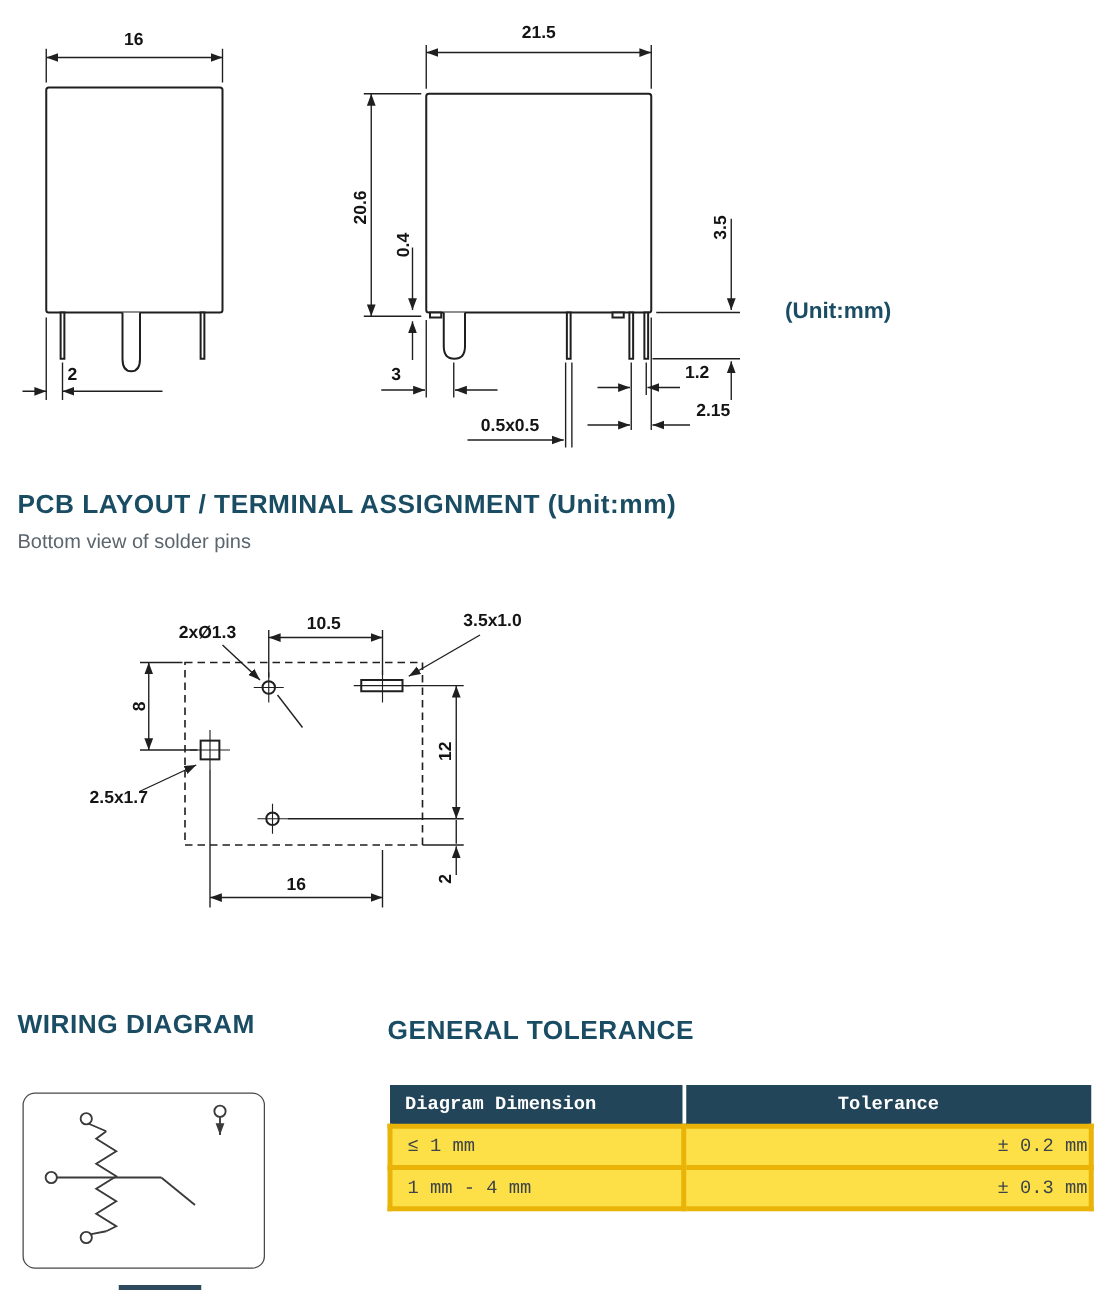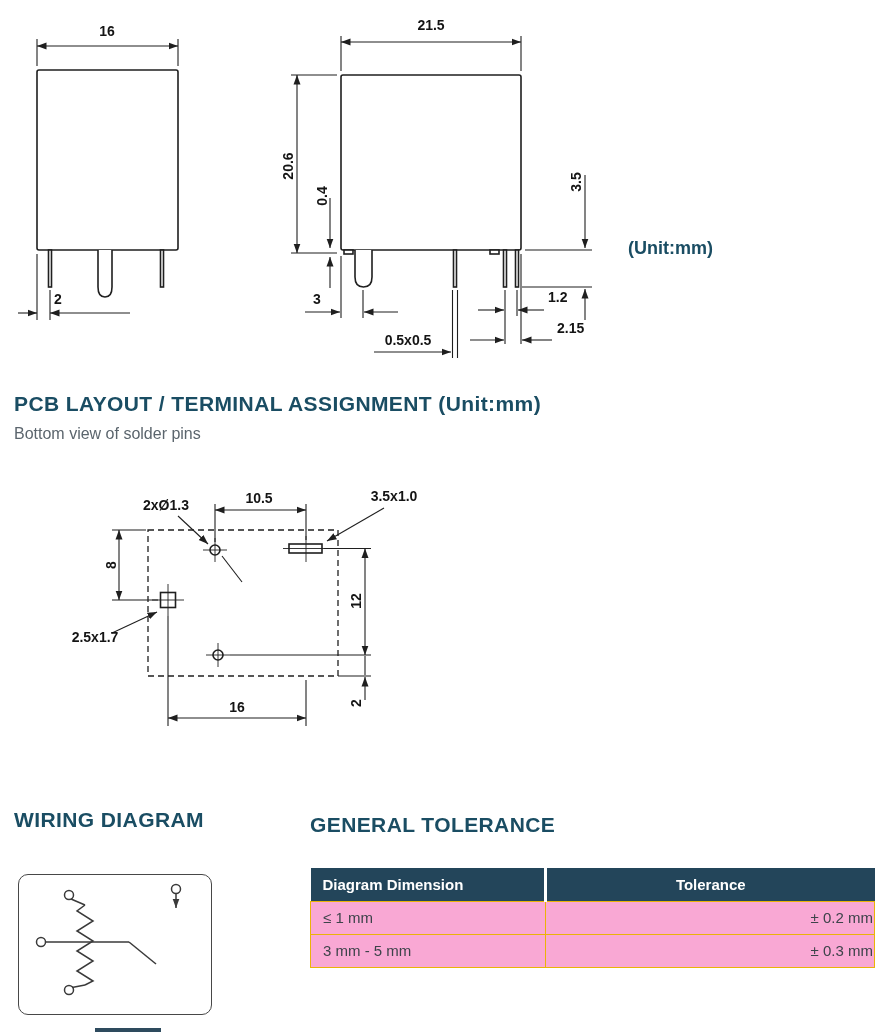--- a/index.html
+++ b/index.html
@@ -26,25 +26,25 @@
   svg .dim{stroke:var(--line);stroke-width:1.1;fill:none;}
   svg .thin{stroke:var(--line);stroke-width:.9;fill:none;}
   svg .dashed{stroke:var(--line);stroke-width:1.3;fill:none;stroke-dasharray:6 4;}
   svg .wire{stroke:#3a3a3a;stroke-width:1.5;fill:none;}
   svg .wire-part{stroke:#3a3a3a;stroke-width:1.5;fill:#fff;}
 
   
   .wiring-box{width:194px;height:141px;border:1.6px solid #474747;border-radius:10px;background:#fff;}
 
   
-  table.tol{border-collapse:collapse;width:565px;font-size:15px;color:#3d434a;}
+  table.tol{border-collapse:collapse;width:565px;font-size:15px;color:#3d434a;font-family:Liberation Mono, monospace;}
   table.tol th{background:var(--table-header-bg);color:#fff;font-weight:bold;height:33px;font-size:15px;}
   table.tol th.c1{text-align:left;padding-left:12px;width:235px;border-right:3px solid #fff;}
   table.tol th.c2{text-align:center;}
-  table.tol td{height:33px;border:1px solid #eab308;background:#f9a8d4;}
+  table.tol td{height:33px;border:4px solid #eab308;background:#fde047;}
   table.tol td.c1{text-align:left;padding-left:12px;}
   table.tol td.c2{text-align:right;}
 
   .cutoff{background:#2e4b5e;}
 </style>
 </head>
 <body>
 
 <div class="page">
 
@@ -244,21 +244,21 @@
         <th class="c1">Diagram Dimension</th>
         <th class="c2">Tolerance</th>
       </tr>
     </thead>
     <tbody>
       <tr>
         <td class="c1">≤ 1 mm</td>
         <td class="c2">± 0.2 mm</td>
       </tr>
       <tr>
-        <td class="c1">3 mm - 5 mm</td>
+        <td class="c1">1 mm - 4 mm</td>
         <td class="c2">± 0.3 mm</td>
       </tr>
     </tbody>
   </table>
 
   <div class="cutoff abs" style="left:95px;top:1028px;width:66px;height:4px;"></div>
 
 </div>
 
 </body></html>

